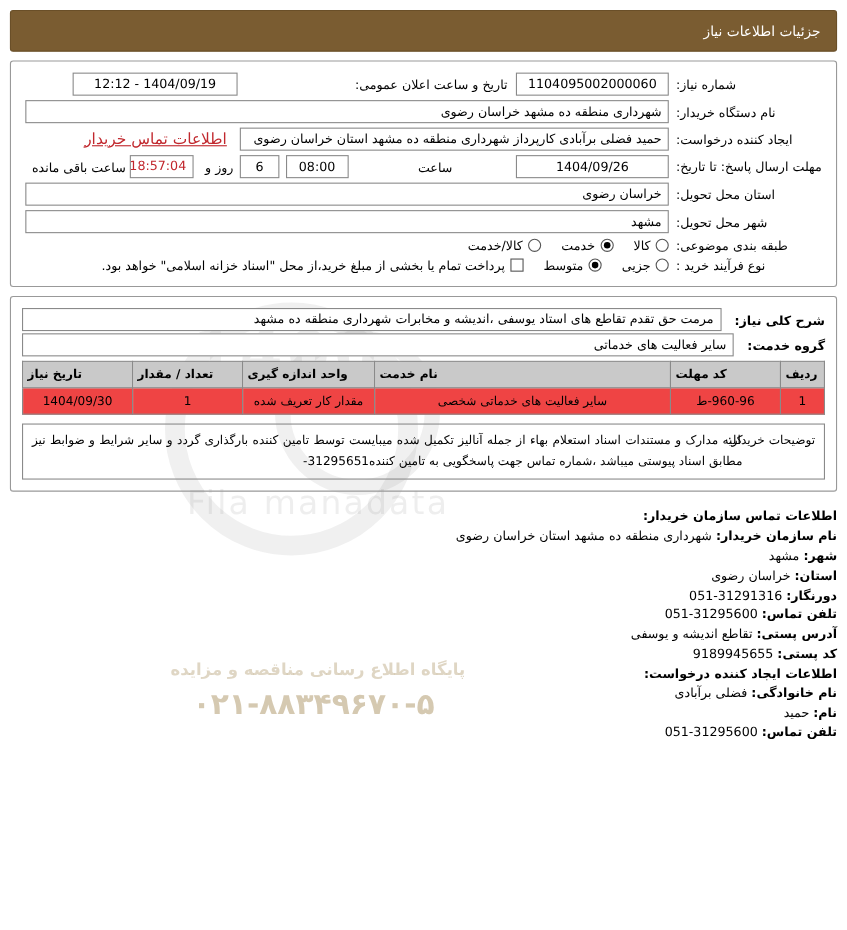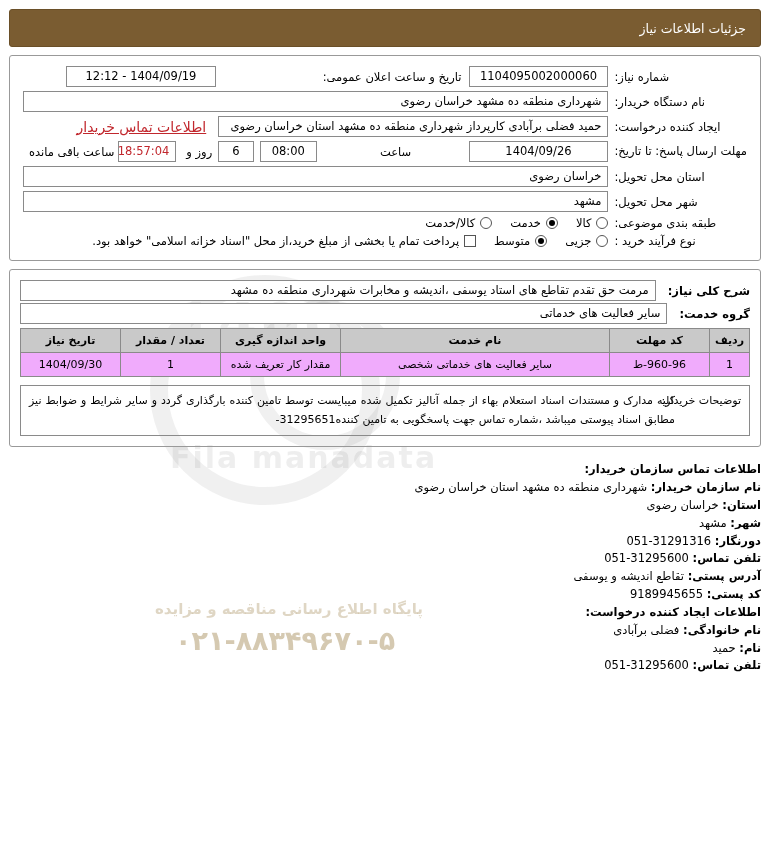--- a/index.html
+++ b/index.html
@@ -36,21 +36,21 @@
     font-weight: bold;
     color: rgba(120,120,120,0.13);
     letter-spacing: 4px;
   }
   .wm-text1 {
     position: absolute;
     left: 170px; top: 440px;
     font-size: 30px;
     color: rgba(120,120,120,0.13);
     letter-spacing: 2px;
-    font-weight: bold;
+    font-weight: normal;
   }
   .wm-text2 {
     position: absolute;
     left: 155px; top: 600px;
     font-size: 15px;
     color: rgba(150,120,60,0.30);
     font-weight: bold;
   }
   .wm-text3 {
     position: absolute;
@@ -143,28 +143,28 @@
     width: 100%;
     border-collapse: collapse;
     margin-top: 4px;
     font-size: 11px;
   }
   table.grid th {
     background: #c9c9c9;
     border: 1px solid #8a8a8a;
     padding: 5px 4px;
     font-weight: bold;
-    text-align: center;
+    text-align: left;
     color: #000;
   }
   table.grid td {
     border: 1px solid #8a8a8a;
     padding: 5px 4px;
     text-align: center;
-    background: #f0abfc;
+    background: #ef4444;
   }
 
   .notes {
     display: flex;
     align-items: flex-start;
     gap: 8px;
     border: 1px solid #8a8a8a;
     padding: 6px 8px;
     margin-top: 8px;
     background: transparent;
@@ -359,28 +359,28 @@
   </div>
 
   <div class="contact">
     <div class="hd">اطلاعات تماس سازمان خریدار:</div>
 
     <div>
       <b>نام سازمان خریدار:</b>
       <span>شهرداری منطقه ده مشهد استان خراسان رضوی</span>
     </div>
     <div>
+      <b>شهر:</b>
+      <span>مشهد</span>
+    </div>
+    <div>
       <b>استان:</b>
       <span>خراسان رضوی</span>
     </div>
     <div>
-      <b>شهر:</b>
-      <span>مشهد</span>
-    </div>
-    <div>
       <b>دورنگار:</b>
       <span>31291316-051</span>
     </div>
     <div>
       <b>تلفن تماس:</b>
       <span>31295600-051</span>
     </div>
     <div>
       <b>آدرس پستی:</b>
       <span>تقاطع اندیشه و یوسفی</span>

